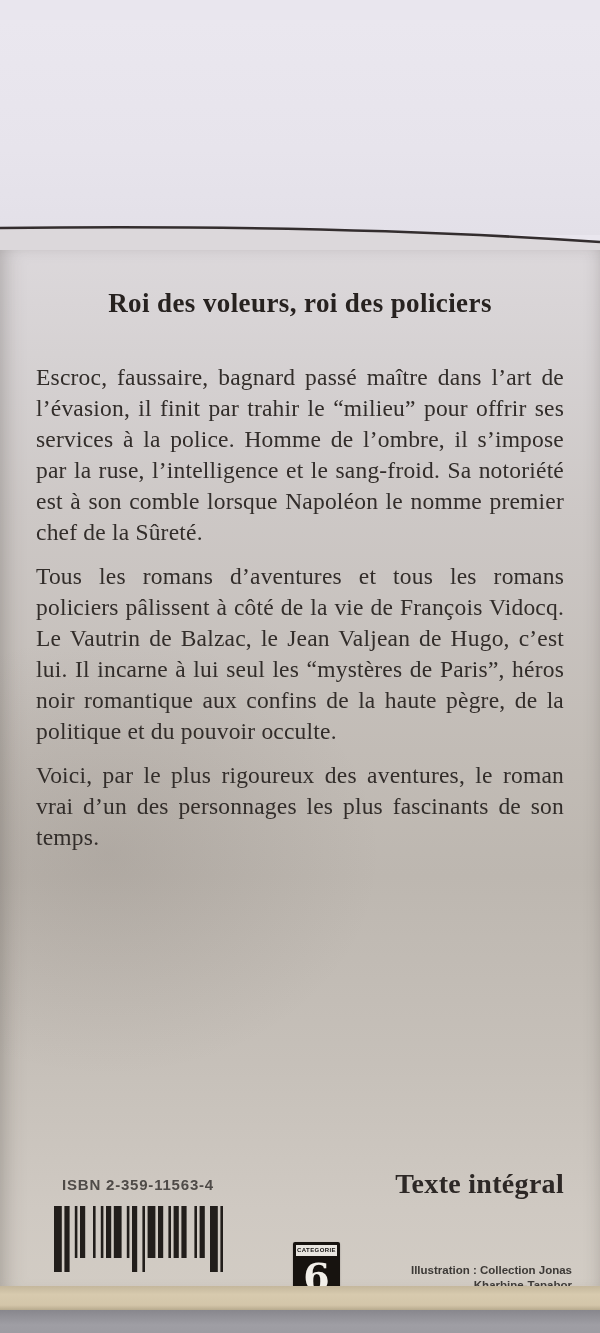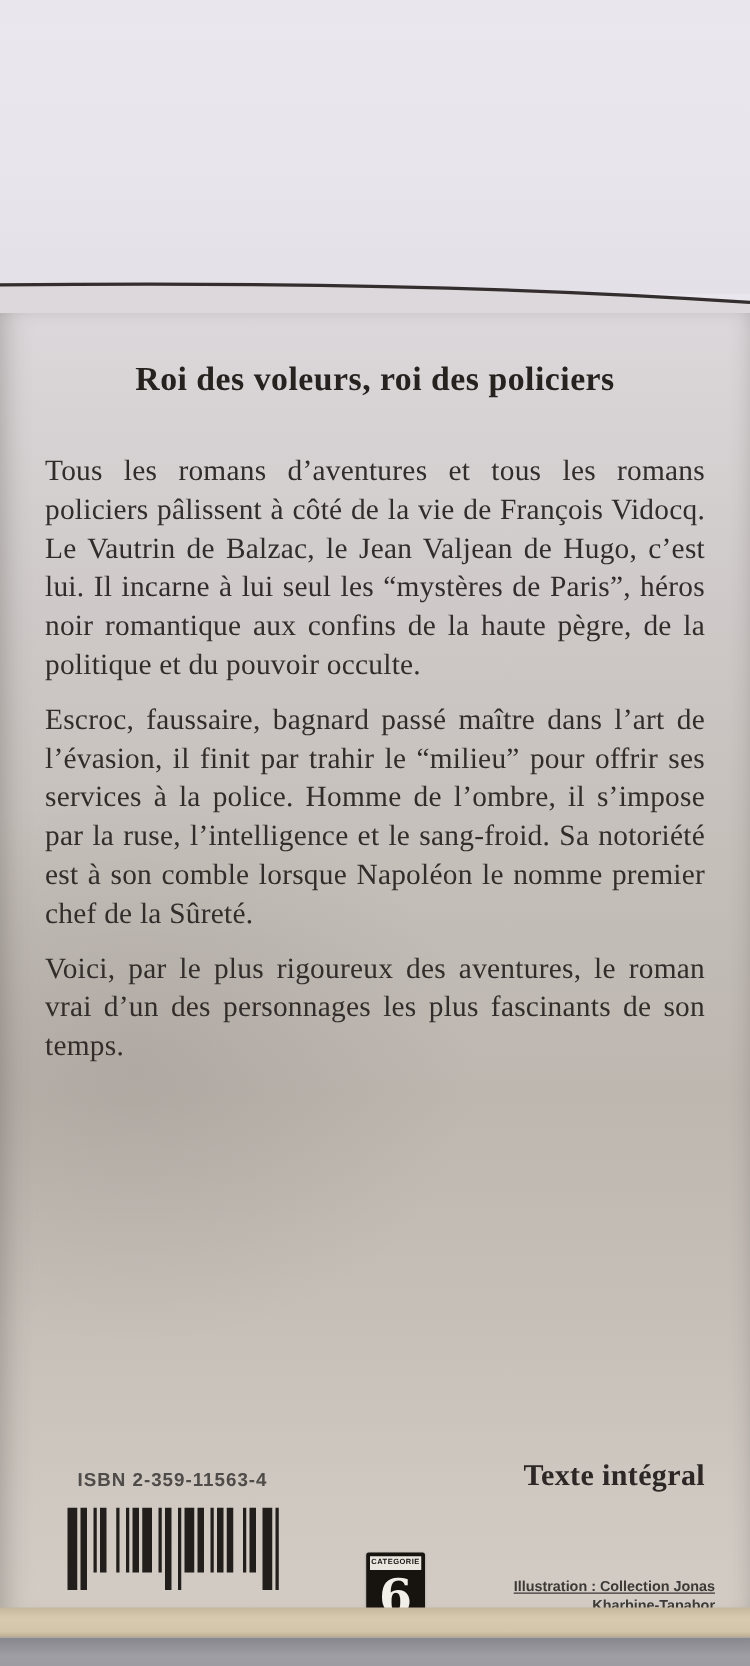--- a/index.html
+++ b/index.html
@@ -63,21 +63,21 @@
   .barcode { position: absolute; left: 40px; top: 956px; width: 200px; height: 70px; }
   .barcode-digits {
     position: absolute; left: 28px; top: 1008px; width: 215px;
     font-family: "DejaVu Sans", sans-serif;
     font-size: 20px; font-weight: 500; letter-spacing: 2.5px;
     color: #1f1b19; white-space: nowrap;
   }
 
   .edition-note {
     position: absolute; right: 36px; top: 918px;
-    font-size: 24px; font-weight: 600; letter-spacing: 0.3px;
+    font-size: 28px; font-weight: 600; letter-spacing: 0.3px;
     color: #2d2826;
   }
 
   .category-badge {
     position: absolute; left: 293px; top: 992px; width: 47px; height: 59px;
     background: #17130f; border-radius: 2px;
     box-shadow: 0 1px 2px rgba(0,0,0,0.25);
   }
   .category-badge-label {
     position: absolute; left: 3px; right: 3px; top: 3px; height: 11px;
@@ -92,21 +92,20 @@
     font-size: 38px; font-weight: bold; text-align: center; line-height: 46px;
     text-shadow: 0 0 1px #17130f;
   }
 
   .credit {
     position: absolute; right: 28px; top: 1013px; width: 240px;
     text-align: right;
     font-family: "Liberation Sans", sans-serif;
     font-size: 11.5px; font-weight: 600; line-height: 15px;
     color: #3c3936;
-    text-decoration: underline;
   }
 
   
   .page-edges {
     position: absolute; left: 0; top: 1266px; width: 600px; height: 24px;
     background: linear-gradient(180deg, #c4b79c 0%, #d7caae 35%, #d3c5a9 80%, #b7aa8e 100%);
   }
 
   
   .floor {
@@ -125,22 +124,22 @@
     <path d="M0,12 C170,10 380,11 600,26 L600,36 L0,36 Z" fill="#dcd8db"></path>
     <path d="M0,12 C170,10 380,11 600,26" fill="none" stroke-width="2.6" stroke="#332d2e"></path>
   </svg>
 
   <div class="book">
     <div class="book-shading"></div>
 
     <div class="book-title">Roi des voleurs, roi des policiers</div>
 
     <div class="blurb">
+      <p>Escroc, faussaire, bagnard passé maître dans l’art de l’évasion, il finit par trahir le “milieu” pour offrir ses services à la police. Homme de l’ombre, il s’impose par la ruse, l’intelligence et le sang-froid. Sa notoriété est à son comble lorsque Napoléon le nomme premier chef de la Sûreté.</p>
       <p>Tous les romans d’aventures et tous les romans policiers pâlissent à côté de la vie de François Vidocq. Le Vautrin de Balzac, le Jean Valjean de Hugo, c’est lui. Il incarne à lui seul les “mystères de Paris”, héros noir romantique aux confins de la haute pègre, de la politique et du pouvoir occulte.</p>
-      <p>Escroc, faussaire, bagnard passé maître dans l’art de l’évasion, il finit par trahir le “milieu” pour offrir ses services à la police. Homme de l’ombre, il s’impose par la ruse, l’intelligence et le sang-froid. Sa notoriété est à son comble lorsque Napoléon le nomme premier chef de la Sûreté.</p>
       <p>Voici, par le plus rigoureux des aventures, le roman vrai d’un des personnages les plus fascinants de son temps.</p>
     </div>
 
     <div class="isbn">ISBN 2-359-11563-4</div>
 
     <svg class="barcode" id="barcode-svg" viewBox="0 0 200 70" preserveAspectRatio="none">
         <rect x="14.0" y="0" width="7.8" height="66" fill="#221e1b"></rect>
         <rect x="24.4" y="0" width="5.2" height="66" fill="#221e1b"></rect>
         <rect x="34.8" y="0" width="2.6" height="52" fill="#221e1b"></rect>
         <rect x="40.0" y="0" width="5.2" height="52" fill="#221e1b"></rect>

